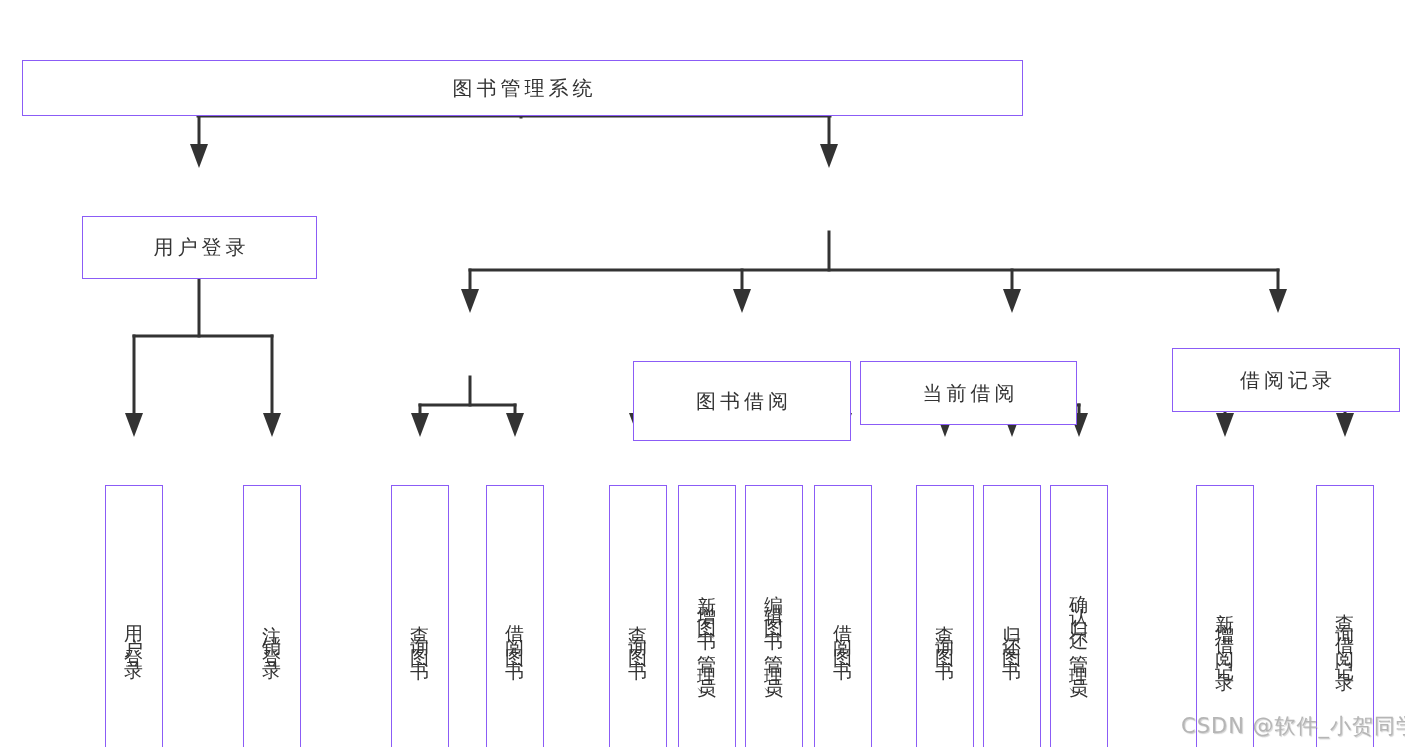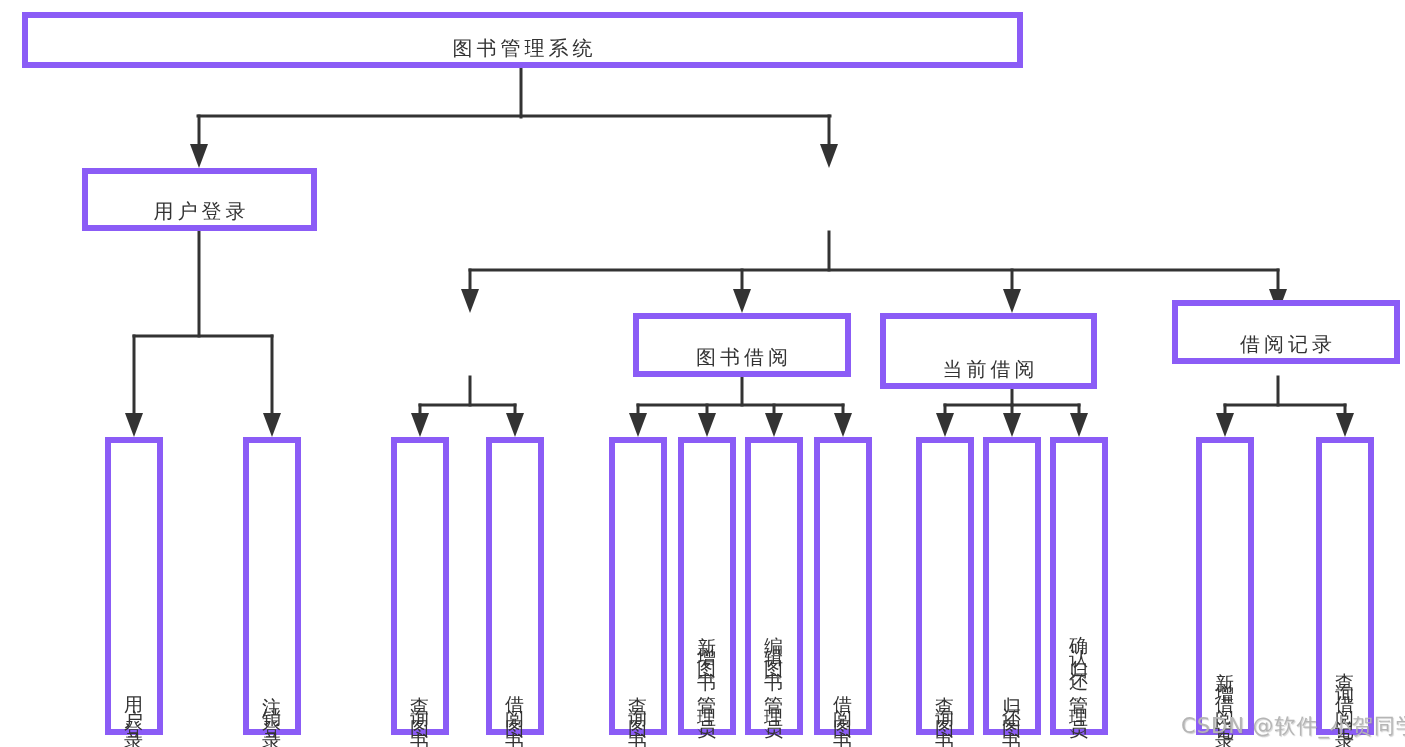--- a/index.html
+++ b/index.html
@@ -3,22 +3,22 @@
 <meta charset="utf-8">
 <style>
   html, body { margin:0; padding:0; background:#ffffff; }
   .canvas {
     position:relative; width:1405px; height:747px; background:#ffffff;
     font-family:"DejaVu Sans","Liberation Sans",sans-serif; overflow:hidden;
   }
   .connectors { position:absolute; left:0; top:0; }
   .box {
     position:absolute; box-sizing:border-box;
-    border:6px solid #8b5cf6; background:#ffffff; color:#333333;
-    display:flex; align-items:flex-end; justify-content:center;
+    border:1px solid #8b5cf6; background:#ffffff; color:#333333;
+    display:flex; align-items:center; justify-content:center;margin-top:48px;
   }
   .hbox span { font-size:20px; letter-spacing:4px; text-indent:4px; white-space:nowrap; }
   .vbox span {
     writing-mode:vertical-rl; text-orientation:mixed;
     font-size:19px; letter-spacing:12px; line-height:1; white-space:nowrap;
   }
   .watermark {
     position:absolute; left:1181px; top:712px;
     font-size:21px; letter-spacing:1px; color:#b5b5b5; white-space:nowrap;
     text-shadow:1px 1px 1px rgba(120,120,120,0.35);
@@ -99,24 +99,24 @@
   </svg>
 
   <div class="box hbox" style="left:22px;top:12px;width:1001px;height:56px">
     <span>图书管理系统</span>
   </div>
 
   <div class="box hbox" style="left:82px;top:168px;width:235px;height:63px">
     <span>用户登录</span>
   </div>
 
-  <div class="box hbox" style="left:633px;top:313px;width:218px;height:64px">
+  <div class="box hbox" style="left:633px;top:313px;width:218px;height:80px">
     <span>图书借阅</span>
   </div>
-  <div class="box hbox" style="left:880px;top:313px;width:217px;height:76px">
+  <div class="box hbox" style="left:860px;top:313px;width:217px;height:64px">
     <span>当前借阅</span>
   </div>
   <div class="box hbox" style="left:1172px;top:300px;width:228px;height:64px">
     <span>借阅记录</span>
   </div>
 
   <div class="box vbox" style="left:105px;top:437px;width:58px;height:298px">
     <span>用户登录</span>
   </div>
   <div class="box vbox" style="left:243px;top:437px;width:58px;height:298px">

